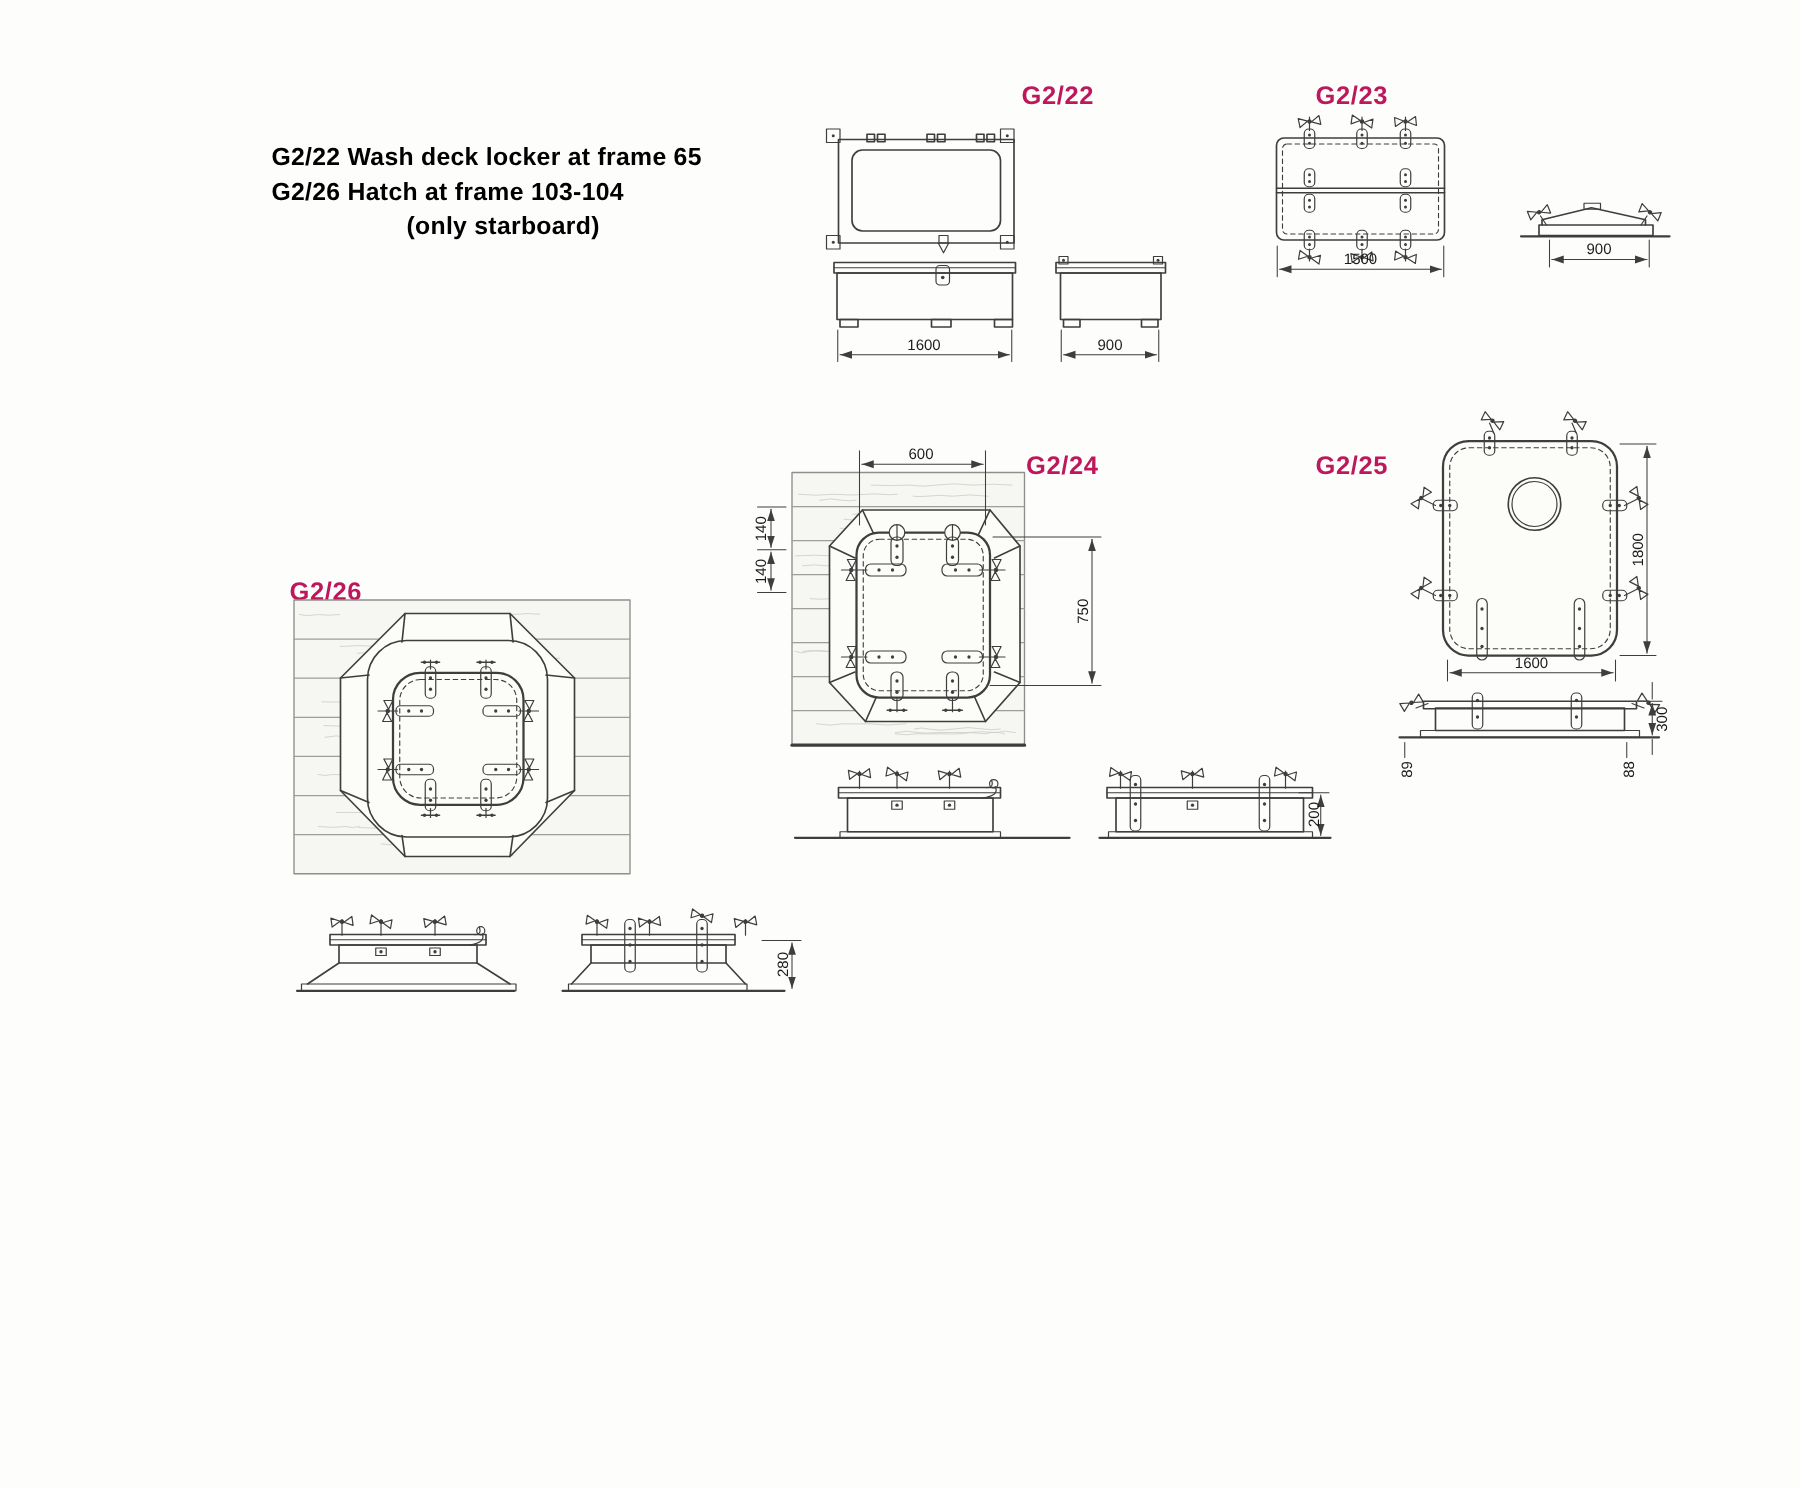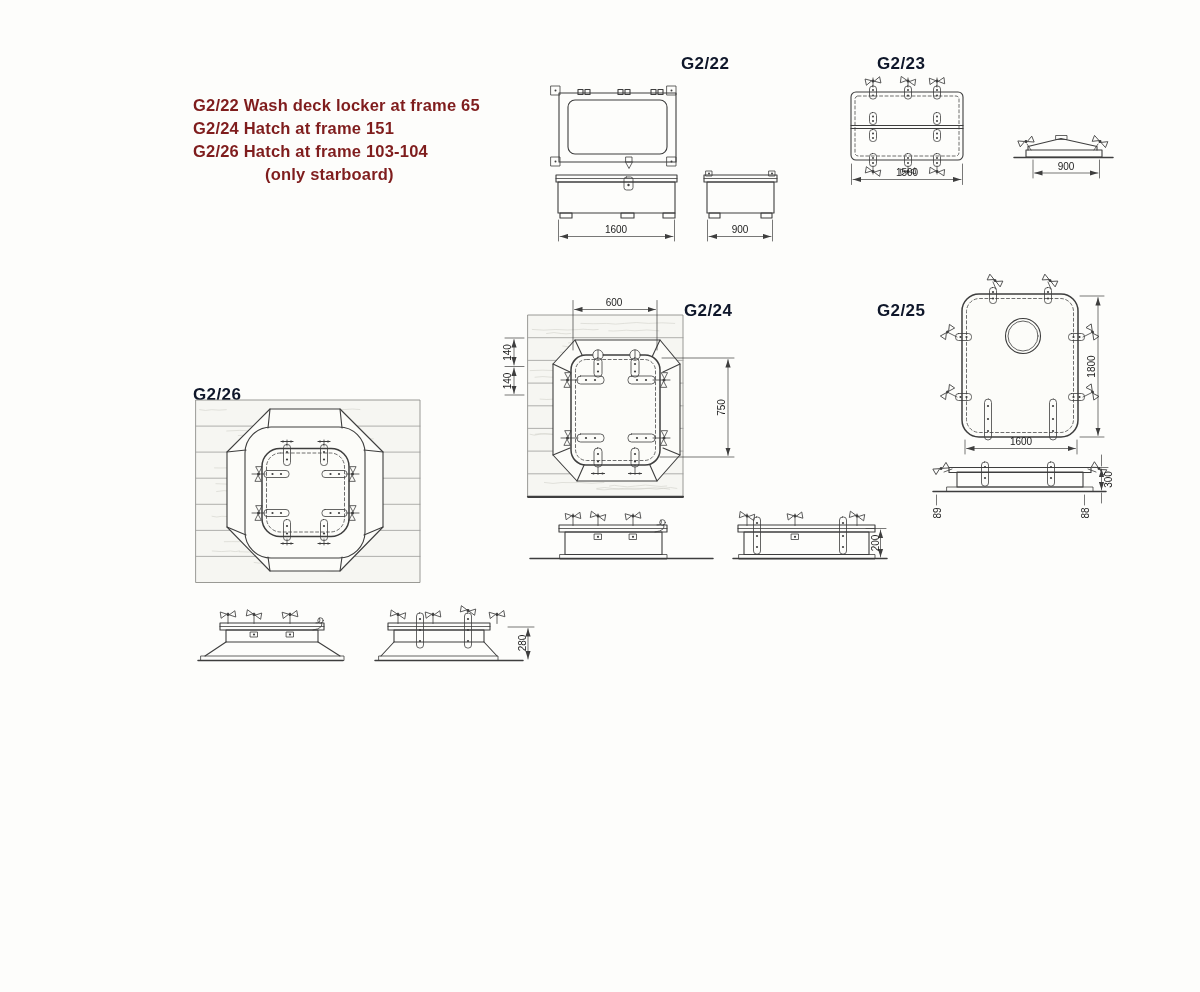--- a/index.html
+++ b/index.html
@@ -1,21 +1,21 @@
 <!DOCTYPE html>
 <html><head>
 <meta charset="utf-8">
 <style>
   html,body{margin:0;padding:0;background:#ffffff;}
   #page{position:relative;width:1200px;height:992px;background:#fdfdfb;overflow:hidden;
         font-family:"Liberation Sans",sans-serif;}
-  .legend{position:absolute;left:193px;top:94px;font:700 16.5px/23px "Liberation Sans",sans-serif;
-          color:#7f1d1d;letter-spacing:.2px;white-space:nowrap;}
-  .legend .note{margin-left:72px;}
-  .lbl{position:absolute;font:700 17px "Liberation Sans",sans-serif;color:#0f172a;letter-spacing:.4px;}
+  .legend{position:absolute;left:181px;top:94px;font:700 16.5px/23px "Liberation Sans",sans-serif;
+          color:#000000;letter-spacing:.2px;white-space:nowrap;}
+  .legend .note{margin-left:90px;}
+  .lbl{position:absolute;font:700 17px "Liberation Sans",sans-serif;color:#be185d;letter-spacing:.4px;}
   #art{position:absolute;left:0;top:0;}
   #art *{stroke:#3e3e3e;fill:none;stroke-width:1.1;stroke-linecap:round;stroke-linejoin:round;}
   #art .thin{stroke-width:.8;}
   #art .bold{stroke-width:1.5;}
   #art .xb{stroke-width:2.2;}
   #art .wf{fill:#fcfcf9;}
   #art .dash{stroke-dasharray:3 2.4;stroke-width:.75;}
   #art .dl{stroke-width:.7;}
   #art .darr{stroke-width:.7;marker-start:url(#arr);marker-end:url(#arr);}
   #art .dot{fill:#3e3e3e;stroke:none;}
@@ -25,21 +25,20 @@
   #art .plank{stroke:#9d9d9a;stroke-width:.8;}
   #art .grain{stroke:#cecdc7;stroke-width:.55;}
 </style>
 </head>
 <body>
 
 <div id="page">
 
   <div class="legend">
     <div>G2/22 Wash deck locker at frame 65</div>
-    <div>G2/24 Hatch at frame 151</div>
     <div>G2/26 Hatch at frame 103-104</div>
     <div class="note">(only starboard)</div>
   </div>
 
   <div class="lbl" style="left:681px;top:54px">G2/22</div>
   <div class="lbl" style="left:877px;top:54px">G2/23</div>
   <div class="lbl" style="left:684px;top:301px">G2/24</div>
   <div class="lbl" style="left:877px;top:301px">G2/25</div>
   <div class="lbl" style="left:193px;top:385px">G2/26</div>
 

